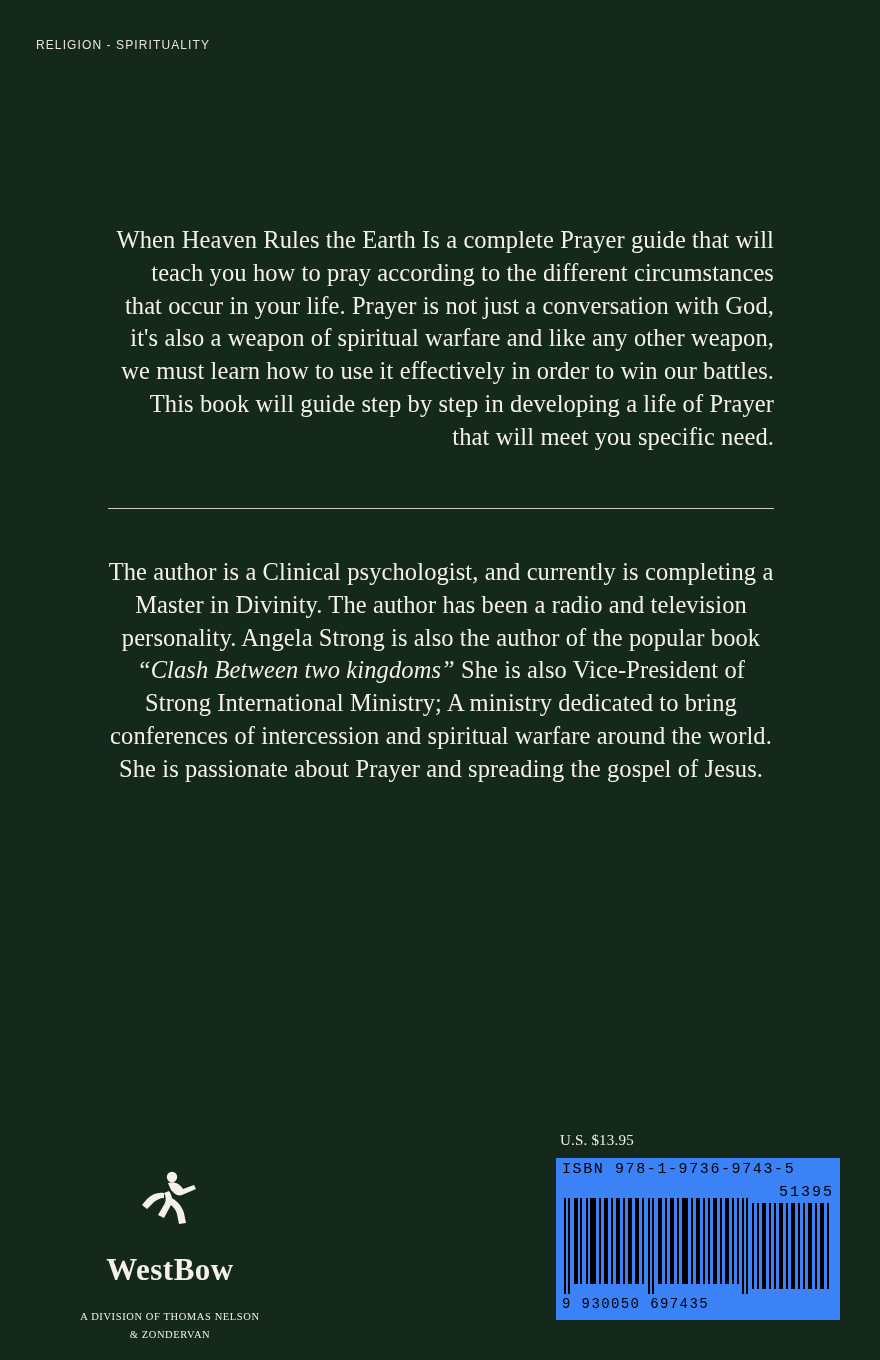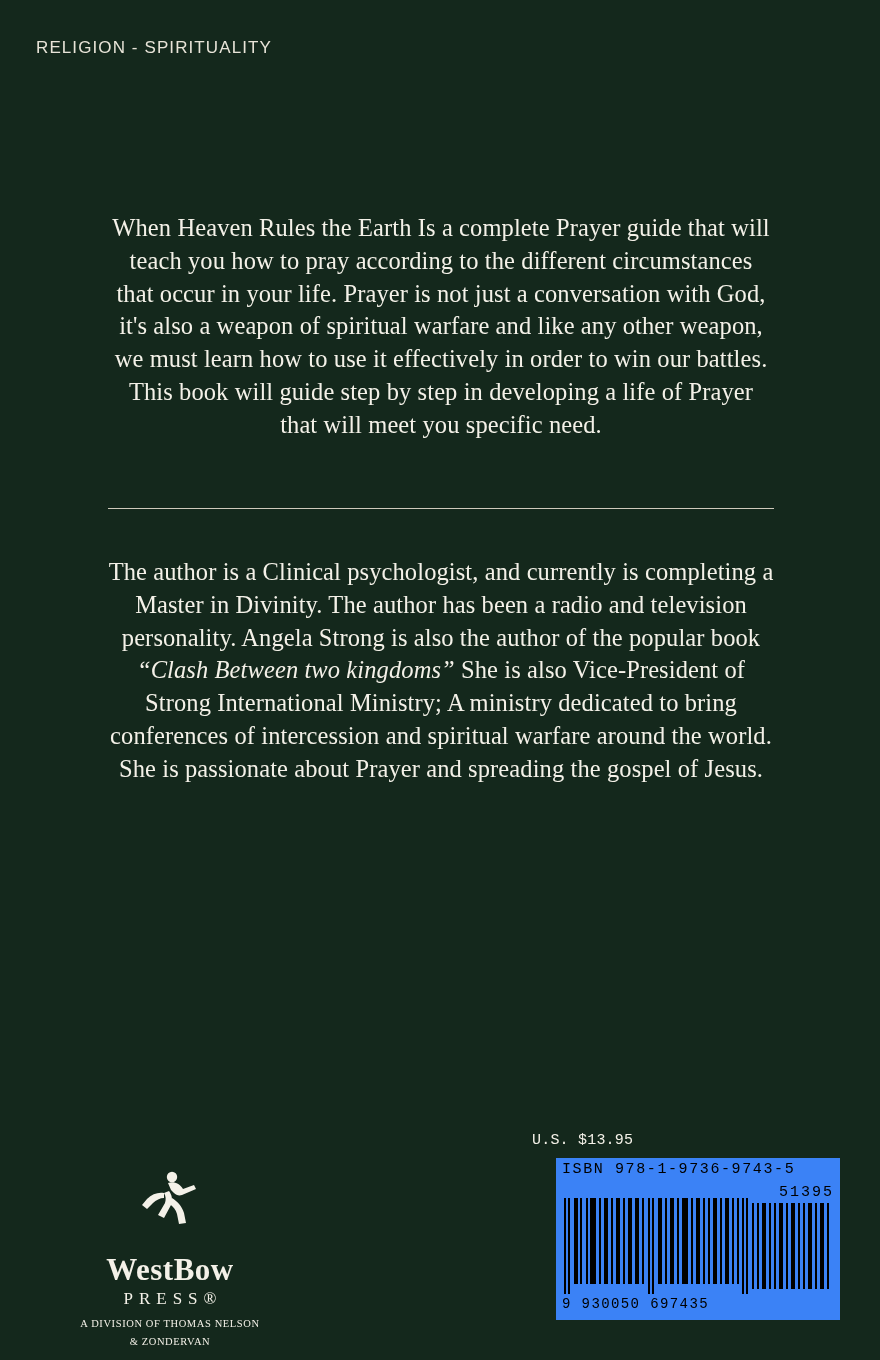--- a/index.html
+++ b/index.html
@@ -19,35 +19,35 @@
   .page {
     position: absolute;
     inset: 0;
   }
 
   .category {
     position: absolute;
     left: 36px;
     top: 38px;
     font-family: "Liberation Sans", sans-serif;
-    font-size: 17px;
+    font-size: 12px;
     letter-spacing: 1.1px;
     color: #e8e4d8;
     text-transform: uppercase;
   }
 
   .blurb {
     position: absolute;
     left: 108px;
-    top: 212px;
+    top: 224px;
     width: 666px;
     font-size: 24.5px;
     line-height: 1.34;
     color: #f4f1e8;
-    text-align: center;
+    text-align: right;
     letter-spacing: 0.1px;
   }
 
   .divider {
     position: absolute;
     left: 108px;
     top: 508px;
     width: 666px;
     height: 1px;
     background: #cfcabb;
@@ -96,30 +96,30 @@
     font-family: "Liberation Serif", serif;
     font-size: 17px;
     letter-spacing: 6px;
     margin-top: 4px;
     padding-left: 6px;
   }
   .pub-div {
     font-family: "Liberation Serif", serif;
     font-size: 10.5px;
     letter-spacing: 0.6px;
-    margin-top: 8px;
+    margin-top: 25px;
     line-height: 1.35;
   }
 
   
   .price {
     position: absolute;
-    left: 532px;
+    left: 560px;
     top: 1132px;
-    font-family: Liberation Mono, monospace;
+    font-family: Liberation Serif, serif;
     font-size: 15px;
     color: #f4f1e8;
     letter-spacing: 0.2px;
   }
 
   .barcode-box {
     position: absolute;
     left: 556px;
     top: 1158px;
     width: 284px;
@@ -192,21 +192,20 @@
           <circle cx="44" cy="9" r="5.2"></circle>
           <path d="M40 15 C46 13, 52 16, 55 21 L66 17 L68 21 L54 27 C51 28, 48 27, 46 25 L43 22 Z"></path>
           <path d="M41 23 C44 27, 45 32, 43 37 L36 50 L30 47 L37 35 C38 32, 38 28, 36 25 Z"></path>
           <path d="M44 30 C49 33, 54 38, 56 45 L58 55 L51 56 L49 46 C48 42, 45 38, 41 36 Z"></path>
           <path d="M36 25 C30 24, 24 26, 19 31 L14 37 L19 41 L25 35 C28 32, 32 30, 36 30 Z"></path>
           <path d="M14 50 L72 50 L72 52 L14 52 Z" opacity="0.0"></path>
         </g>
       </svg>
     </div>
     <div class="pub-name">WestBow</div>
-    <div class="pub-sub">PRESS®</div>
     <div class="pub-div">A DIVISION OF THOMAS NELSON</div>
     <div class="pub-div" style="margin-top:4px">&amp; ZONDERVAN</div>
   </div>
 
   <div class="price">U.S. $13.95</div>
 
   <div class="barcode-box">
     <div class="isbn-line">ISBN 978-1-9736-9743-5</div>
 
     <div class="ean13-wrap">

